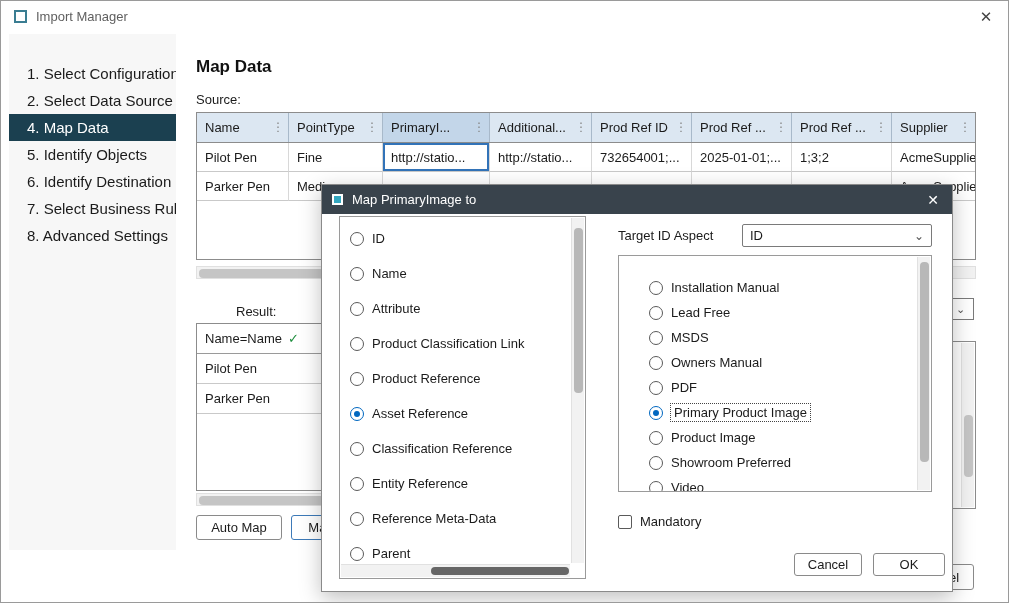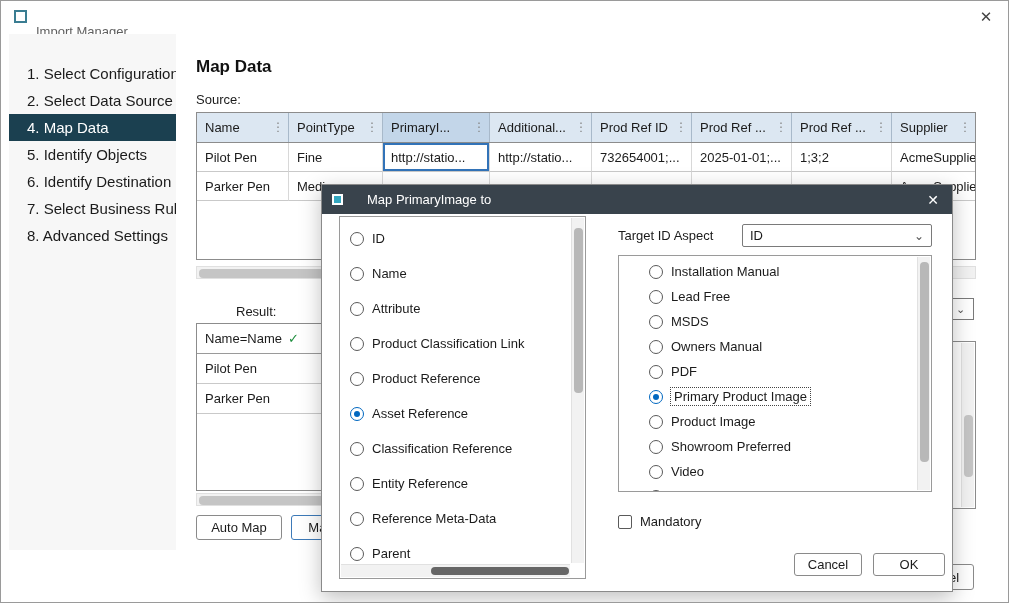--- a/index.html
+++ b/index.html
@@ -6,21 +6,21 @@
   html,body { background:#e8e8e8; font-family:"Liberation Sans", sans-serif; }
   #window {
     position:relative; width:1009px; height:603px; background:#fff;
     border:1px solid #9a9a9a; overflow:hidden; font-size:13px; color:#1b1b1b;
   }
   .abs { position:absolute; }
 
   
   #titlebar { left:0; top:0; width:100%; height:32px; background:#fff; }
   #app-icon { left:13px; top:9px; width:13px; height:13px; border:2px solid #3a7d92; background:#fff; }
-  #app-title { left:35px; top:15px; height:32px; line-height:32px; color:#5f5f5f; font-size:13px; }
+  #app-title { left:35px; top:0; height:32px; line-height:32px; color:#5f5f5f; font-size:13px; }
   #win-close { right:0; top:0; width:44px; height:32px; display:flex; align-items:center; justify-content:center;
     color:#444; font-size:15px; cursor:default; }
 
   
   #sidebar { left:8px; top:33px; width:167px; height:516px; background:#f7f7f7; padding-top:26px; }
   .side-item { height:27px; line-height:27px; padding-left:18px; font-size:15px; color:#1b1b1b;
     white-space:nowrap; overflow:hidden; }
   .side-item.active { background:#1b4050; color:#fff; }
 
   
@@ -66,21 +66,21 @@
   #hidden-panel { left:750px; top:340px; width:225px; height:168px; border:1px solid #8c8c8c; background:#fff; z-index:1; }
   .vtrack { position:absolute; right:1px; top:1px; bottom:1px; width:13px; background:#f2f2f2; border-left:1px solid #e1e1e1; }
   .vthumb { position:absolute; left:2px; width:9px; background:#c5c5c5; border-radius:4px; }
 
   
   #dialog { left:320px; top:183px; width:632px; height:408px; background:#fff; border:1px solid #8a8a8a;
     z-index:10; box-shadow:0 6px 20px rgba(0,0,0,0.25); }
   #dlg-titlebar { position:absolute; left:0; top:0; width:100%; height:29px; background:#39434c;
     display:flex; align-items:center; }
   #dlg-icon { width:11px; height:11px; border:2px solid #fff; background:#34a7c0; margin-left:10px; }
-  #dlg-title { color:#fff; font-size:13px; margin-left:24px;text-align:center; }
+  #dlg-title { color:#fff; font-size:13px; margin-left:9px;text-align:center; }
   #dlg-close { position:absolute; right:0; top:0; width:38px; height:29px; display:flex; align-items:center;
     justify-content:center; color:#fff; font-size:14px; }
 
   #dlg-left-list { position:absolute; left:17px; top:31px; width:247px; height:363px; border:1px solid #9a9a9a;
     background:#fff; overflow:hidden; padding-top:4px; }
   .opt { display:flex; align-items:center; gap:8px; padding-left:10px; height:35px; }
   .radio { width:14px; height:14px; border:1px solid #5a5a5a; border-radius:50%; background:#fff;
     flex:none; position:relative; }
   .radio.on { border-color:#0067c0; }
   .radio.on::after { content:""; position:absolute; inset:3px; background:#0067c0; border-radius:50%; }
@@ -89,21 +89,21 @@
   #dlg-left-vthumb { position:absolute; left:2px; top:10px; width:9px; height:165px; background:#b8b8b8; border-radius:4px; }
   #dlg-left-hscroll { position:absolute; left:1px; right:15px; bottom:1px; height:13px; background:#f2f2f2; border-top:1px solid #e1e1e1; }
   #dlg-left-hthumb { position:absolute; left:90px; top:2px; width:138px; height:8px; background:#666; border-radius:4px; }
 
   #aspect-label { position:absolute; left:296px; top:40px; height:22px; line-height:22px; }
   #aspect-dropdown { position:absolute; left:420px; top:39px; width:190px; height:23px; border:1px solid #7a7a7a;
     border-radius:2px; background:#fff; display:flex; align-items:center; padding-left:7px; }
   #aspect-dropdown .chev { position:absolute; right:7px; color:#555; font-size:12px; }
 
   #dlg-right-list { position:absolute; left:296px; top:70px; width:314px; height:237px; border:1px solid #9a9a9a;
-    background:#fff; overflow:hidden; padding-top:3px; }
+    background:#fff; overflow:hidden; padding-top:19px; }
   #dlg-right-list .opt { height:25px; padding-left:30px; }
   #dlg-right-vscroll { position:absolute; right:1px; top:1px; bottom:1px; width:13px; background:#f2f2f2; border-left:1px solid #e1e1e1; }
   #dlg-right-vthumb { position:absolute; left:2px; top:5px; width:9px; height:200px; background:#b8b8b8; border-radius:4px; }
   .focus-wrap { outline:1px dotted #444; padding:1px 3px; }
 
   #mandatory-row { position:absolute; left:296px; top:329px; display:flex; align-items:center; gap:8px; }
   .checkbox { width:14px; height:14px; border:1px solid #5a5a5a; border-radius:2px; background:#fff; flex:none; }
 
   #dlg-cancel-btn { left:472px; top:368px; width:68px; height:23px; }
   #dlg-ok-btn { left:551px; top:368px; width:72px; height:23px; }

